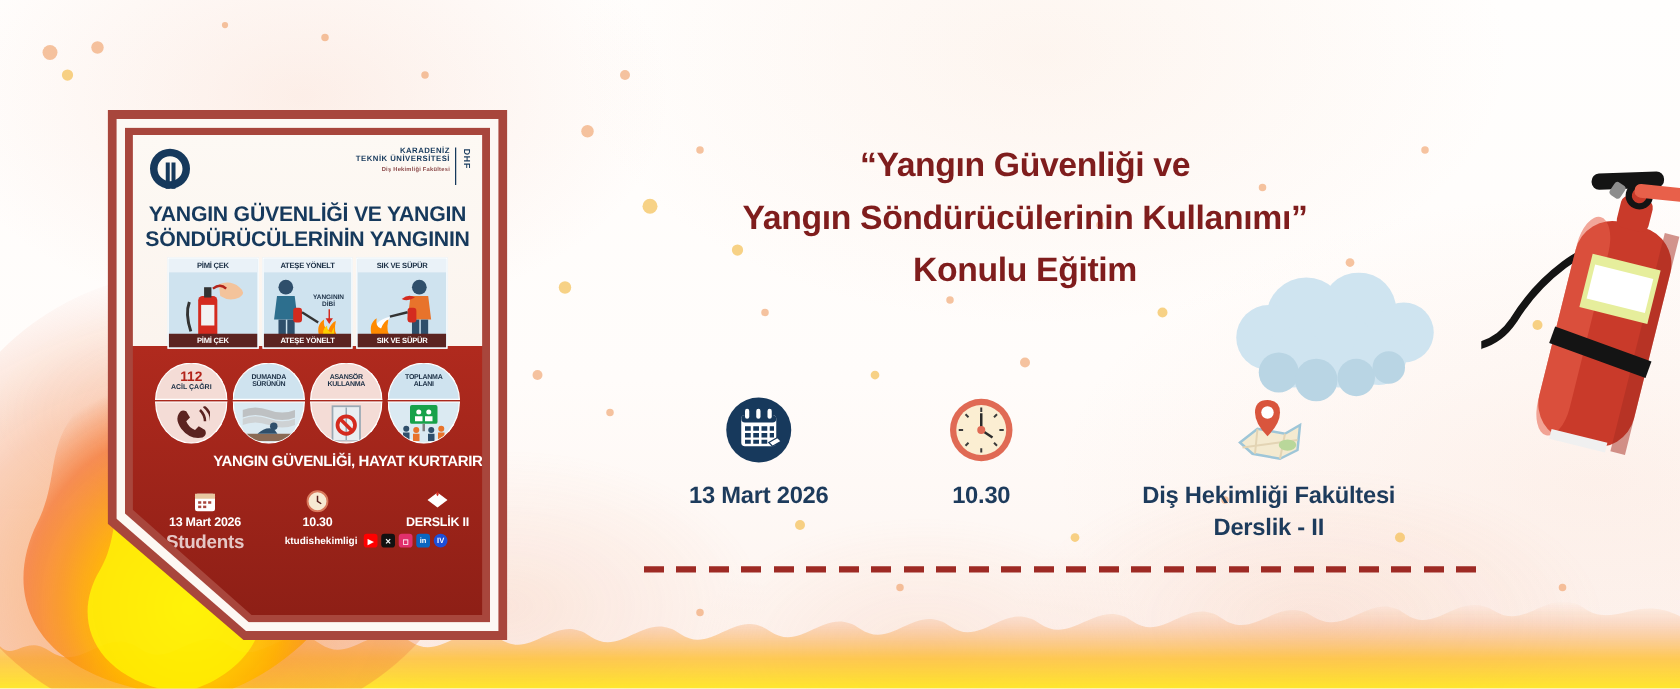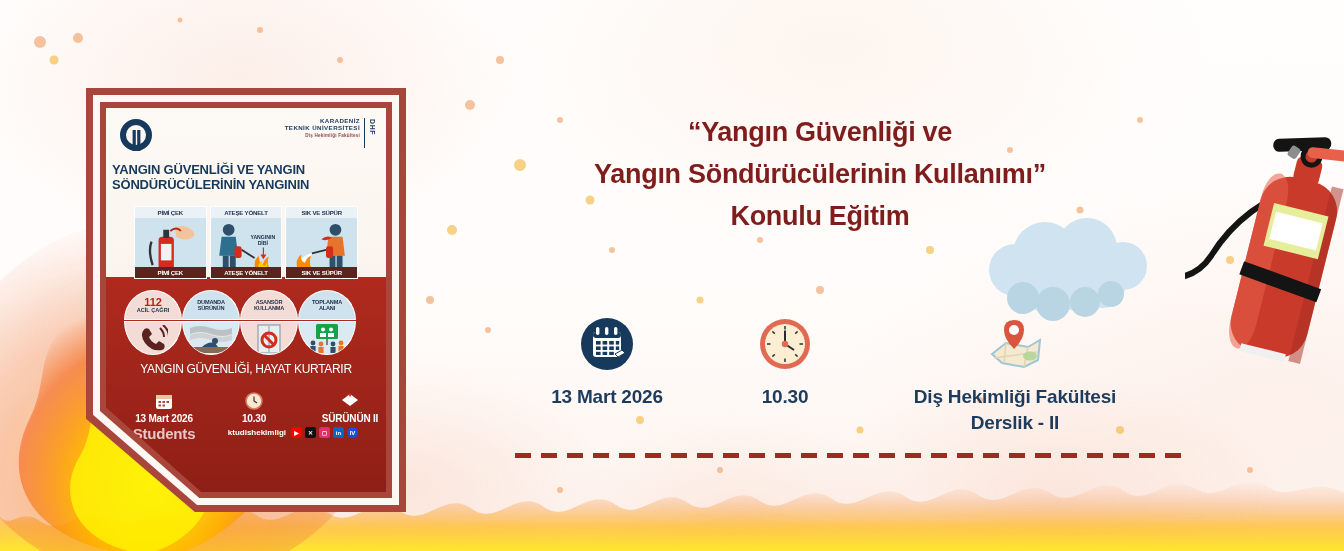--- a/index.html
+++ b/index.html
@@ -46,48 +46,48 @@
   .pst-head{position:absolute;left:10px;right:8px;top:8px;height:38px;}
   .ktu-logo{position:absolute;left:2px;top:1px;width:36px;height:36px;}
   .uni-text{position:absolute;right:18px;top:2px;text-align:right;color:#16395c;line-height:1.12;}
   .uni-1{font-size:6.2px;font-weight:bold;letter-spacing:.4px;}
   .uni-2{font-size:6.2px;font-weight:bold;letter-spacing:.4px;}
   .uni-3{font-size:4.6px;font-weight:bold;color:#8c4a4a;letter-spacing:.2px;margin-top:1px;}
   .dhf{position:absolute;right:2px;top:3px;font-size:7px;font-weight:bold;color:#16395c;
      writing-mode:vertical-rl;letter-spacing:.6px;}
   .dhf-rule{position:absolute;right:13px;top:2px;width:1.2px;height:30px;background:#16395c;}
 
-  .pst-title{position:absolute;left:6px;right:6px;top:54px;color:#16395c;
-     font-size:13px;font-weight:bold;line-height:1.16;letter-spacing:-.2px;}
+  .pst-title{position:absolute;left:6px;right:6px;top:54px;text-align:center;color:#16395c;
+     font-size:17px;font-weight:bold;line-height:1.16;letter-spacing:-.2px;}
 
   .panels{position:absolute;left:28px;right:28px;top:98px;height:73px;display:flex;gap:3px;}
   .panel{flex:1;position:relative;background:#cfe3ef;border:1px solid #fff;overflow:hidden;}
   .panel-cap{position:absolute;left:0;right:0;top:0;height:11px;background:#eaf2f8;color:#1b2f45;
      font-size:6.1px;font-weight:bold;text-align:center;line-height:11px;letter-spacing:-.2px;}
   .panel-foot{position:absolute;left:0;right:0;bottom:0;height:11px;background:#5b2320;color:#fff;
      font-size:6.1px;font-weight:bold;text-align:center;line-height:11px;letter-spacing:-.2px;}
   .panel-art{position:absolute;left:0;right:0;top:11px;bottom:11px;}
 
   .circles{position:absolute;left:18px;right:18px;top:182px;height:66px;display:flex;
-     }
+     justify-content:space-between;}
   .circ{width:58px;}
   .circ-top{width:58px;height:30px;border-radius:50% 50% 0 0 / 100% 100% 0 0;
      background:#f4dcd6;border:1.4px solid #fff;box-sizing:border-box;
      display:flex;align-items:center;justify-content:center;text-align:center;}
   .circ-top.blue{background:#cfe3ef;}
   .circ-lbl{font-size:5.6px;font-weight:bold;color:#1b2f45;line-height:1.08;letter-spacing:-.2px;}
   .circ-112{font-size:11px;font-weight:bold;color:#b3241b;line-height:1;}
   .circ-112 span{display:block;font-size:5.6px;color:#1b2f45;}
   .circ-bot{width:58px;height:34px;margin-top:1px;border-radius:0 0 50% 50% / 0 0 100% 100%;
      background:#f4dcd6;border:1.4px solid #fff;box-sizing:border-box;
      display:flex;align-items:center;justify-content:center;overflow:hidden;}
   .circ-bot.blue{background:#dbeaf2;}
 
-  .pst-slogan{position:absolute;left:0;right:0;top:254px;text-align:center;color:#fff;
-     font-size:12px;font-weight:normal;letter-spacing:-.3px;}
+  .pst-slogan{position:absolute;left:0;right:0;top:254px;text-align:right;color:#fff;
+     font-size:12px;font-weight:bold;letter-spacing:-.3px;}
   .pst-meta{position:absolute;left:18px;right:16px;top:282px;height:44px;color:#fff;}
   .meta-col{position:absolute;text-align:center;}
   .meta-icon{height:22px;display:flex;align-items:center;justify-content:center;}
   .meta-txt{font-size:10px;font-weight:bold;letter-spacing:-.2px;margin-top:1px;}
   .meta-txt.small{font-size:15px;}
   .social{position:absolute;left:0;right:12px;bottom:-4px;display:flex;align-items:center;
      justify-content:flex-end;gap:3px;}
   .social-handle{color:#fff;font-size:8px;font-weight:bold;margin-right:2px;margin-left:25px;}
   .sbtn{width:11px;height:11px;border-radius:2.5px;display:flex;align-items:center;
      justify-content:center;font-size:6px;font-weight:bold;color:#fff;}
@@ -395,21 +395,21 @@
           <div class="meta-txt">10.30</div>
         </div>
 
         <div class="meta-col" style="left:176px;width:100px;">
           <div class="meta-icon">
             <svg width="22" height="18" viewBox="0 0 22 18">
                 <path d="M11 2 l8 6 -8 6 -8 -6z" fill="#fff"></path>
                 <path d="M11 1 q2 2 0 4 q-2 -2 0 -4z" fill="#d42b1f"></path>
               </svg>
           </div>
-          <div class="meta-txt">SÜRÜNÜN II</div>
+          <div class="meta-txt">DERSLİK II</div>
         </div>
 
         <div class="social">
           <span class="social-handle">ktudishekimligi</span>
           <span class="sbtn" style="background:#ff0000">▶</span>
           <span class="sbtn" style="background:#111">✕</span>
           <span class="sbtn" style="background:#e1306c">◻</span>
           <span class="sbtn" style="background:#0a66c2">in</span>
           <span class="sbtn" style="background:#1d4ed8;border-radius:50%">IV</span>
         </div>

